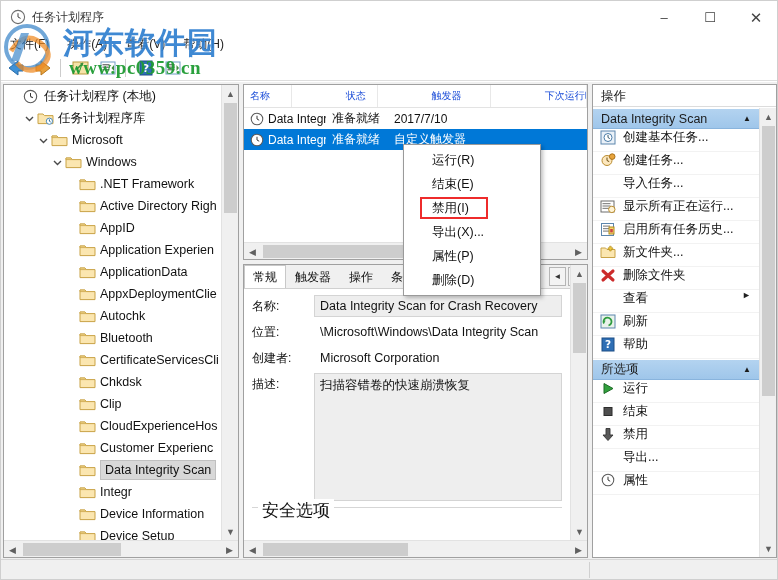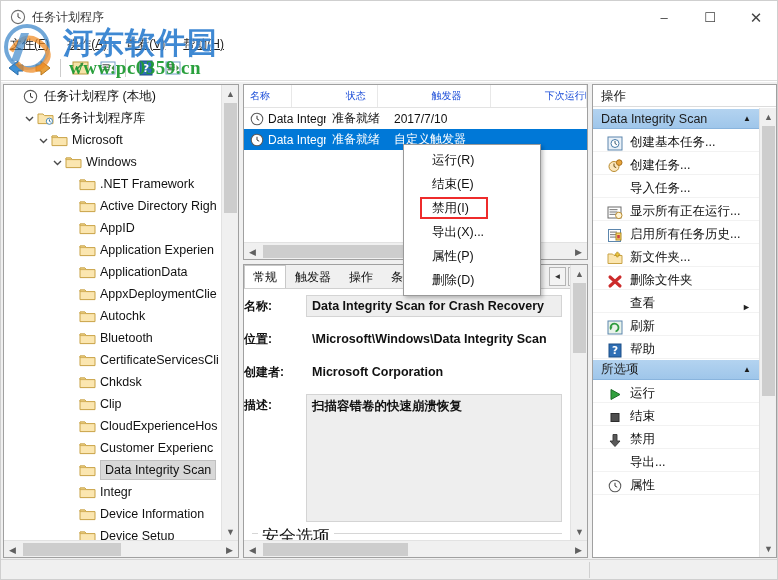--- a/index.html
+++ b/index.html
@@ -40,21 +40,21 @@
     color: #444; font-size: 13px; line-height: 1;
   }
   .win-btn.close { font-size: 15px; }
 
   
   .menubar {
     position: absolute; left: 0; top: 32px; width: 778px; height: 22px;
     display: flex; align-items: center; background: #ffffff;
   }
   .menu-item {
-    padding: 2px 9px; font-size: 12px; color: #222; white-space: nowrap; text-decoration: underline;
+    padding: 2px 9px; font-size: 12px; color: #222; white-space: nowrap;
   }
   
   .toolbar {
     position: absolute; left: 0; top: 54px; width: 778px; height: 26px;
     background: #ffffff; display: flex; align-items: center;
     border-bottom: 1px solid #dedede;
   }
   .tb-item { width: 24px; height: 22px; margin-left: 3px; display:flex; align-items:center; justify-content:center;}
   .tb-sep { width: 1px; height: 18px; background: #cccccc; margin: 0 5px; }
 
@@ -163,21 +163,21 @@
     position: absolute; right: 2px; top: 2px; display: flex; gap: 2px;
   }
   .tab-nav .navbtn {
     width: 17px; height: 19px; border: 1px solid #b5b5b5; background: #f3f3f3;
     display: flex; align-items: center; justify-content: center; font-size: 8px; color: #333;
   }
   .detail-body {
     position: absolute; left: 0; top: 24px; right: 17px; bottom: 17px;
     background: #ffffff; padding: 6px 0 0 0; overflow: hidden;
   }
-  .field-row { display: flex; align-items: flex-start; margin-bottom: 11px; padding-left: 0; font-weight: bold; }
+  .field-row { display: flex; align-items: flex-start; margin-bottom: 4px; padding-left: 8px; }
   .field-label {
     width: 62px; flex: 0 0 auto; font-size: 12px; color: #111; padding-top: 3px;
   }
   .field-value {
     flex: 1 1 auto; margin-right: 8px;
     background: #eeeeee; border: 1px solid #d4d4d4;
     font-size: 12.5px; color: #111; padding: 3px 5px; white-space: nowrap; overflow: hidden;
   }
   .field-value.plain { background: transparent; border: 1px solid transparent; }
   .field-value.desc { height: 128px; white-space: normal; }
@@ -199,21 +199,21 @@
     border-bottom: 1px solid #dcdcdc; background: #ffffff;
   }
   .act-scroll { position: absolute; left:0; top: 23px; right: 17px; bottom: 0; overflow: hidden; }
   .act-group-head {
     display: flex; align-items: center; justify-content: space-between;
     height: 21px; padding: 2px 8px; font-size: 12.5px; color: #1b1b1b;
     background: linear-gradient(to bottom, #b3d3f0 0%, #9fc6ea 100%);
     border-top: 1px solid #ffffff; border-bottom: 1px solid #89b4dd;
   }
   .act-item {
-    display: flex; align-items: flex-end; height: 23px; padding-left: 13px;
+    display: flex; align-items: flex-start; height: 23px; padding-left: 6px;
     font-size: 12.5px; color: #111; white-space: nowrap; position: relative;
     border-bottom: 1px solid #f2f2f2;
   }
   .act-ico { width: 18px; height: 16px; margin-right: 6px; flex: 0 0 auto; display:flex; align-items:center; justify-content:center;}
   .act-sub-arrow { position: absolute; right: 8px; font-size: 9px; color: #222; }
 
   
   .statusbar {
     position: absolute; left: 0; bottom: 0; width: 778px; height: 20px;
     background: #f0f0f0; border-top: 1px solid #d6d6d6;

